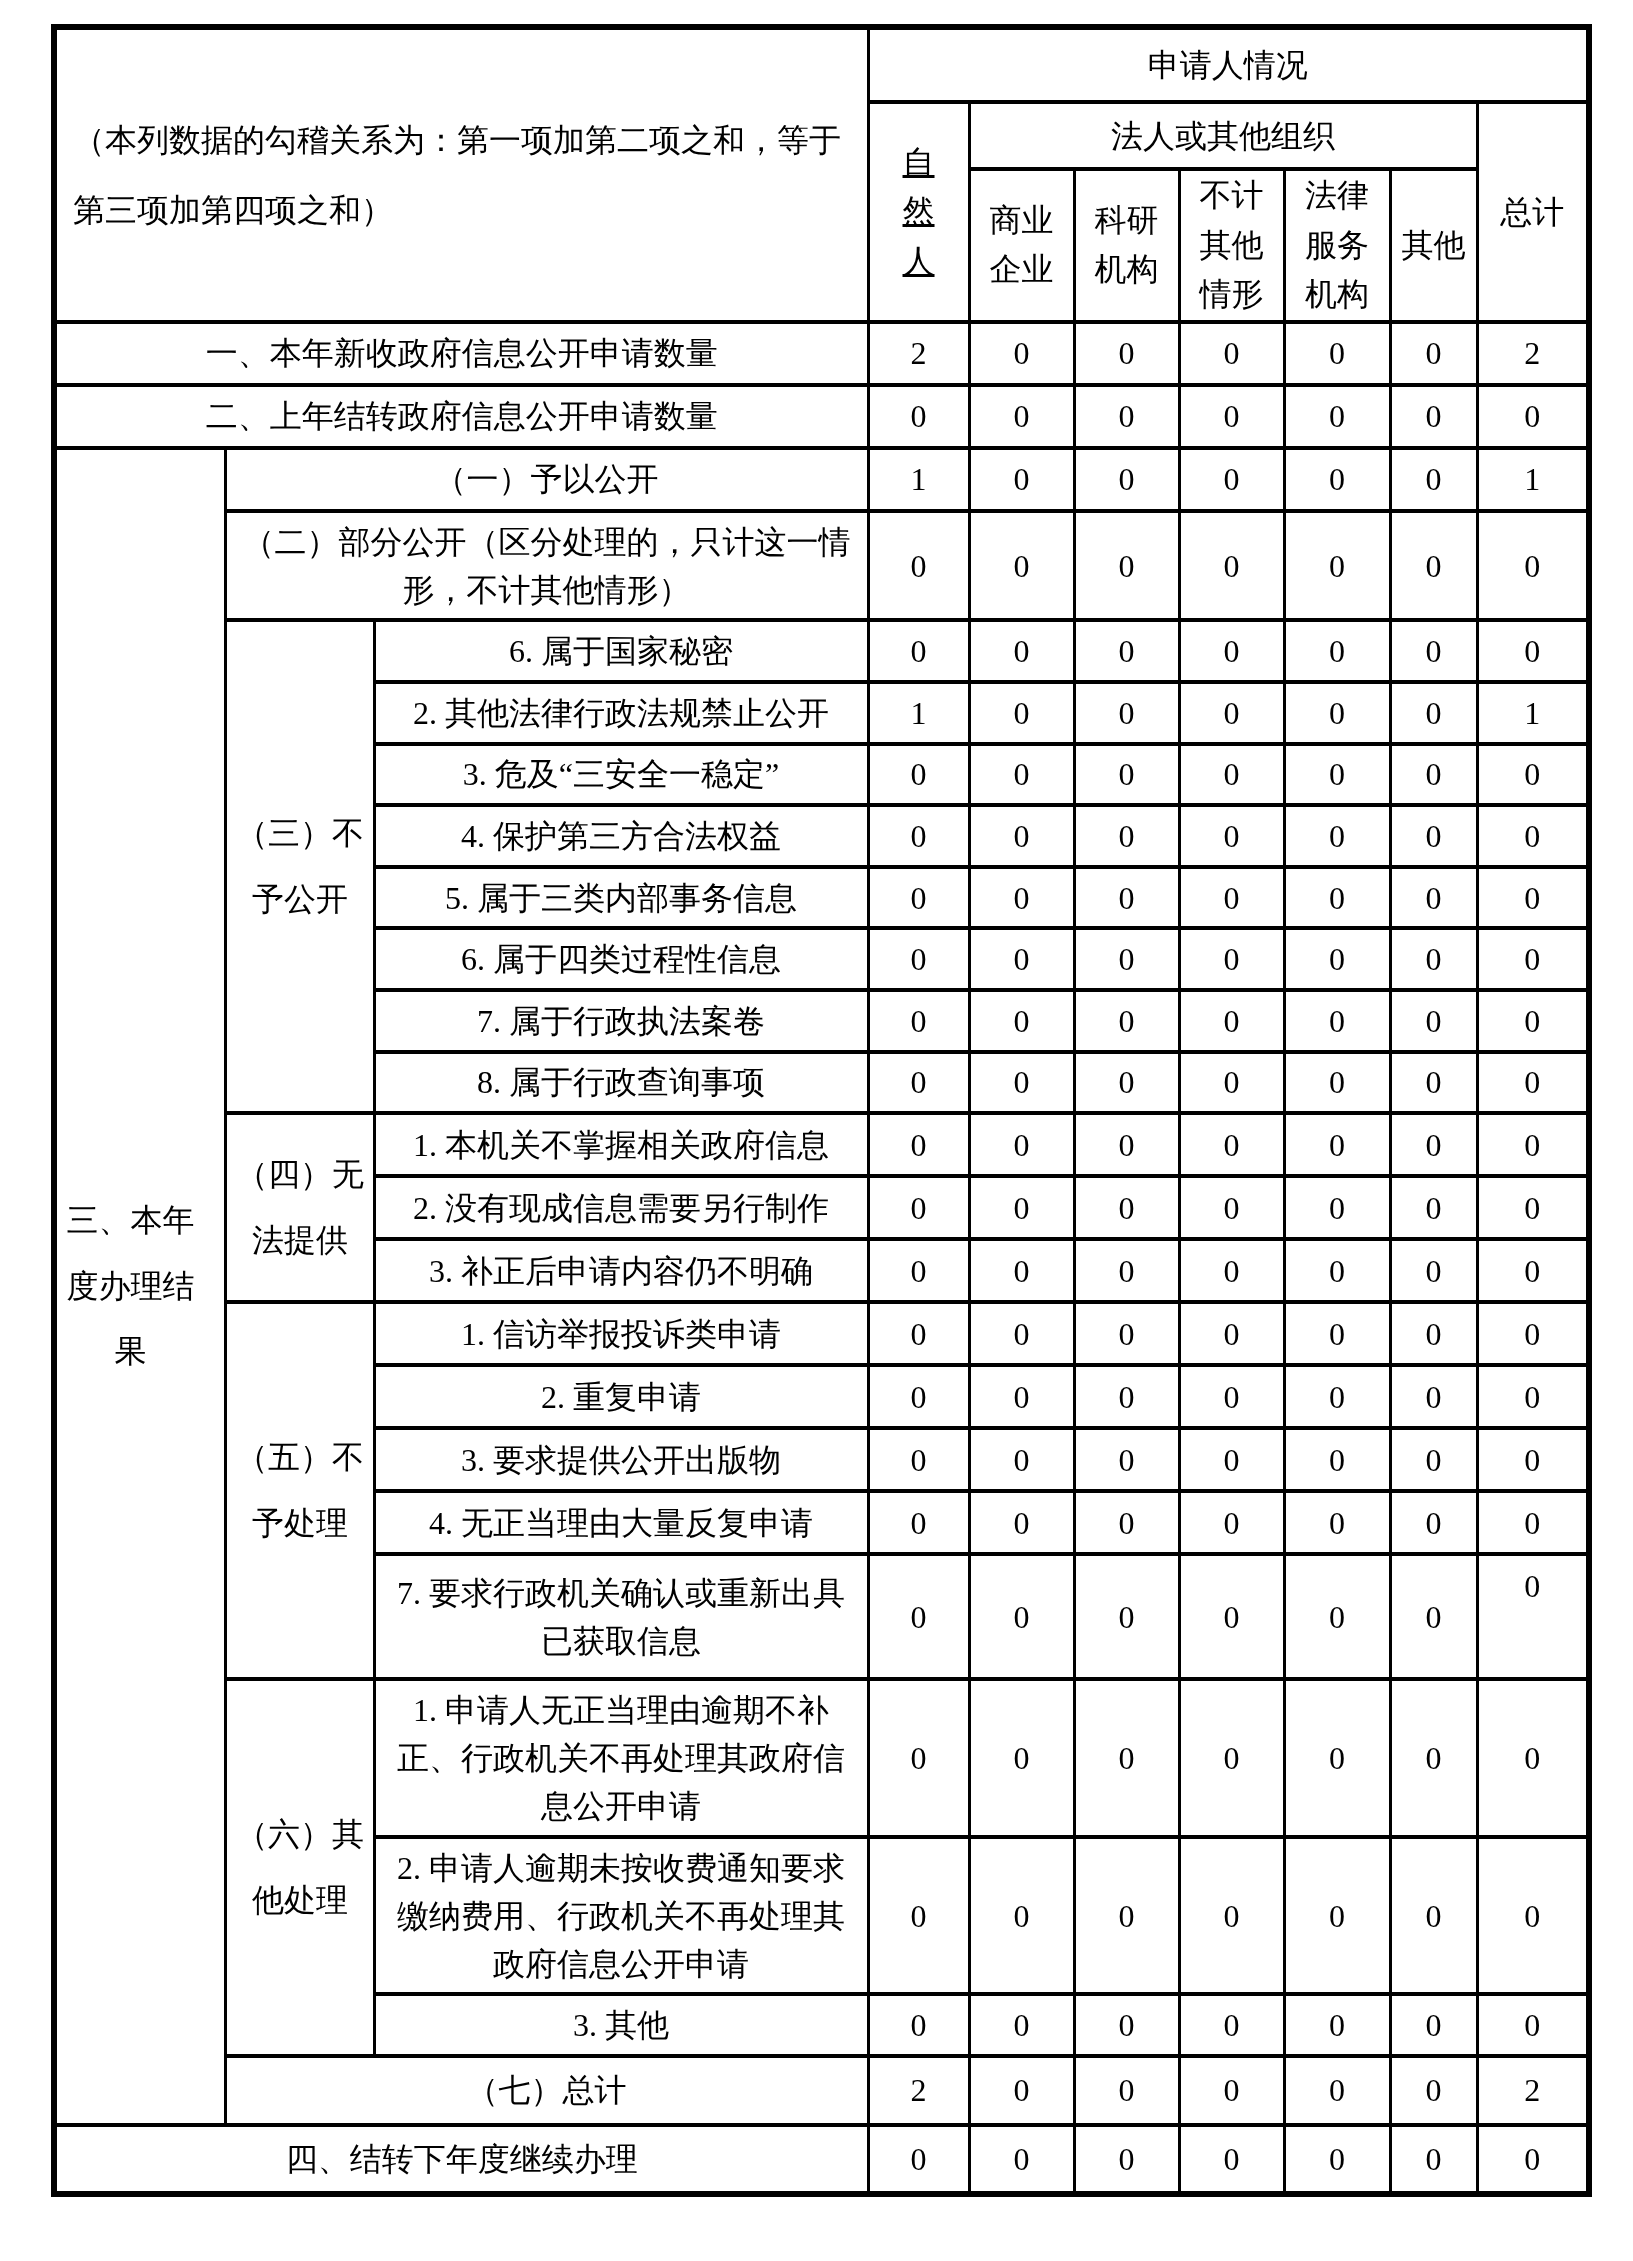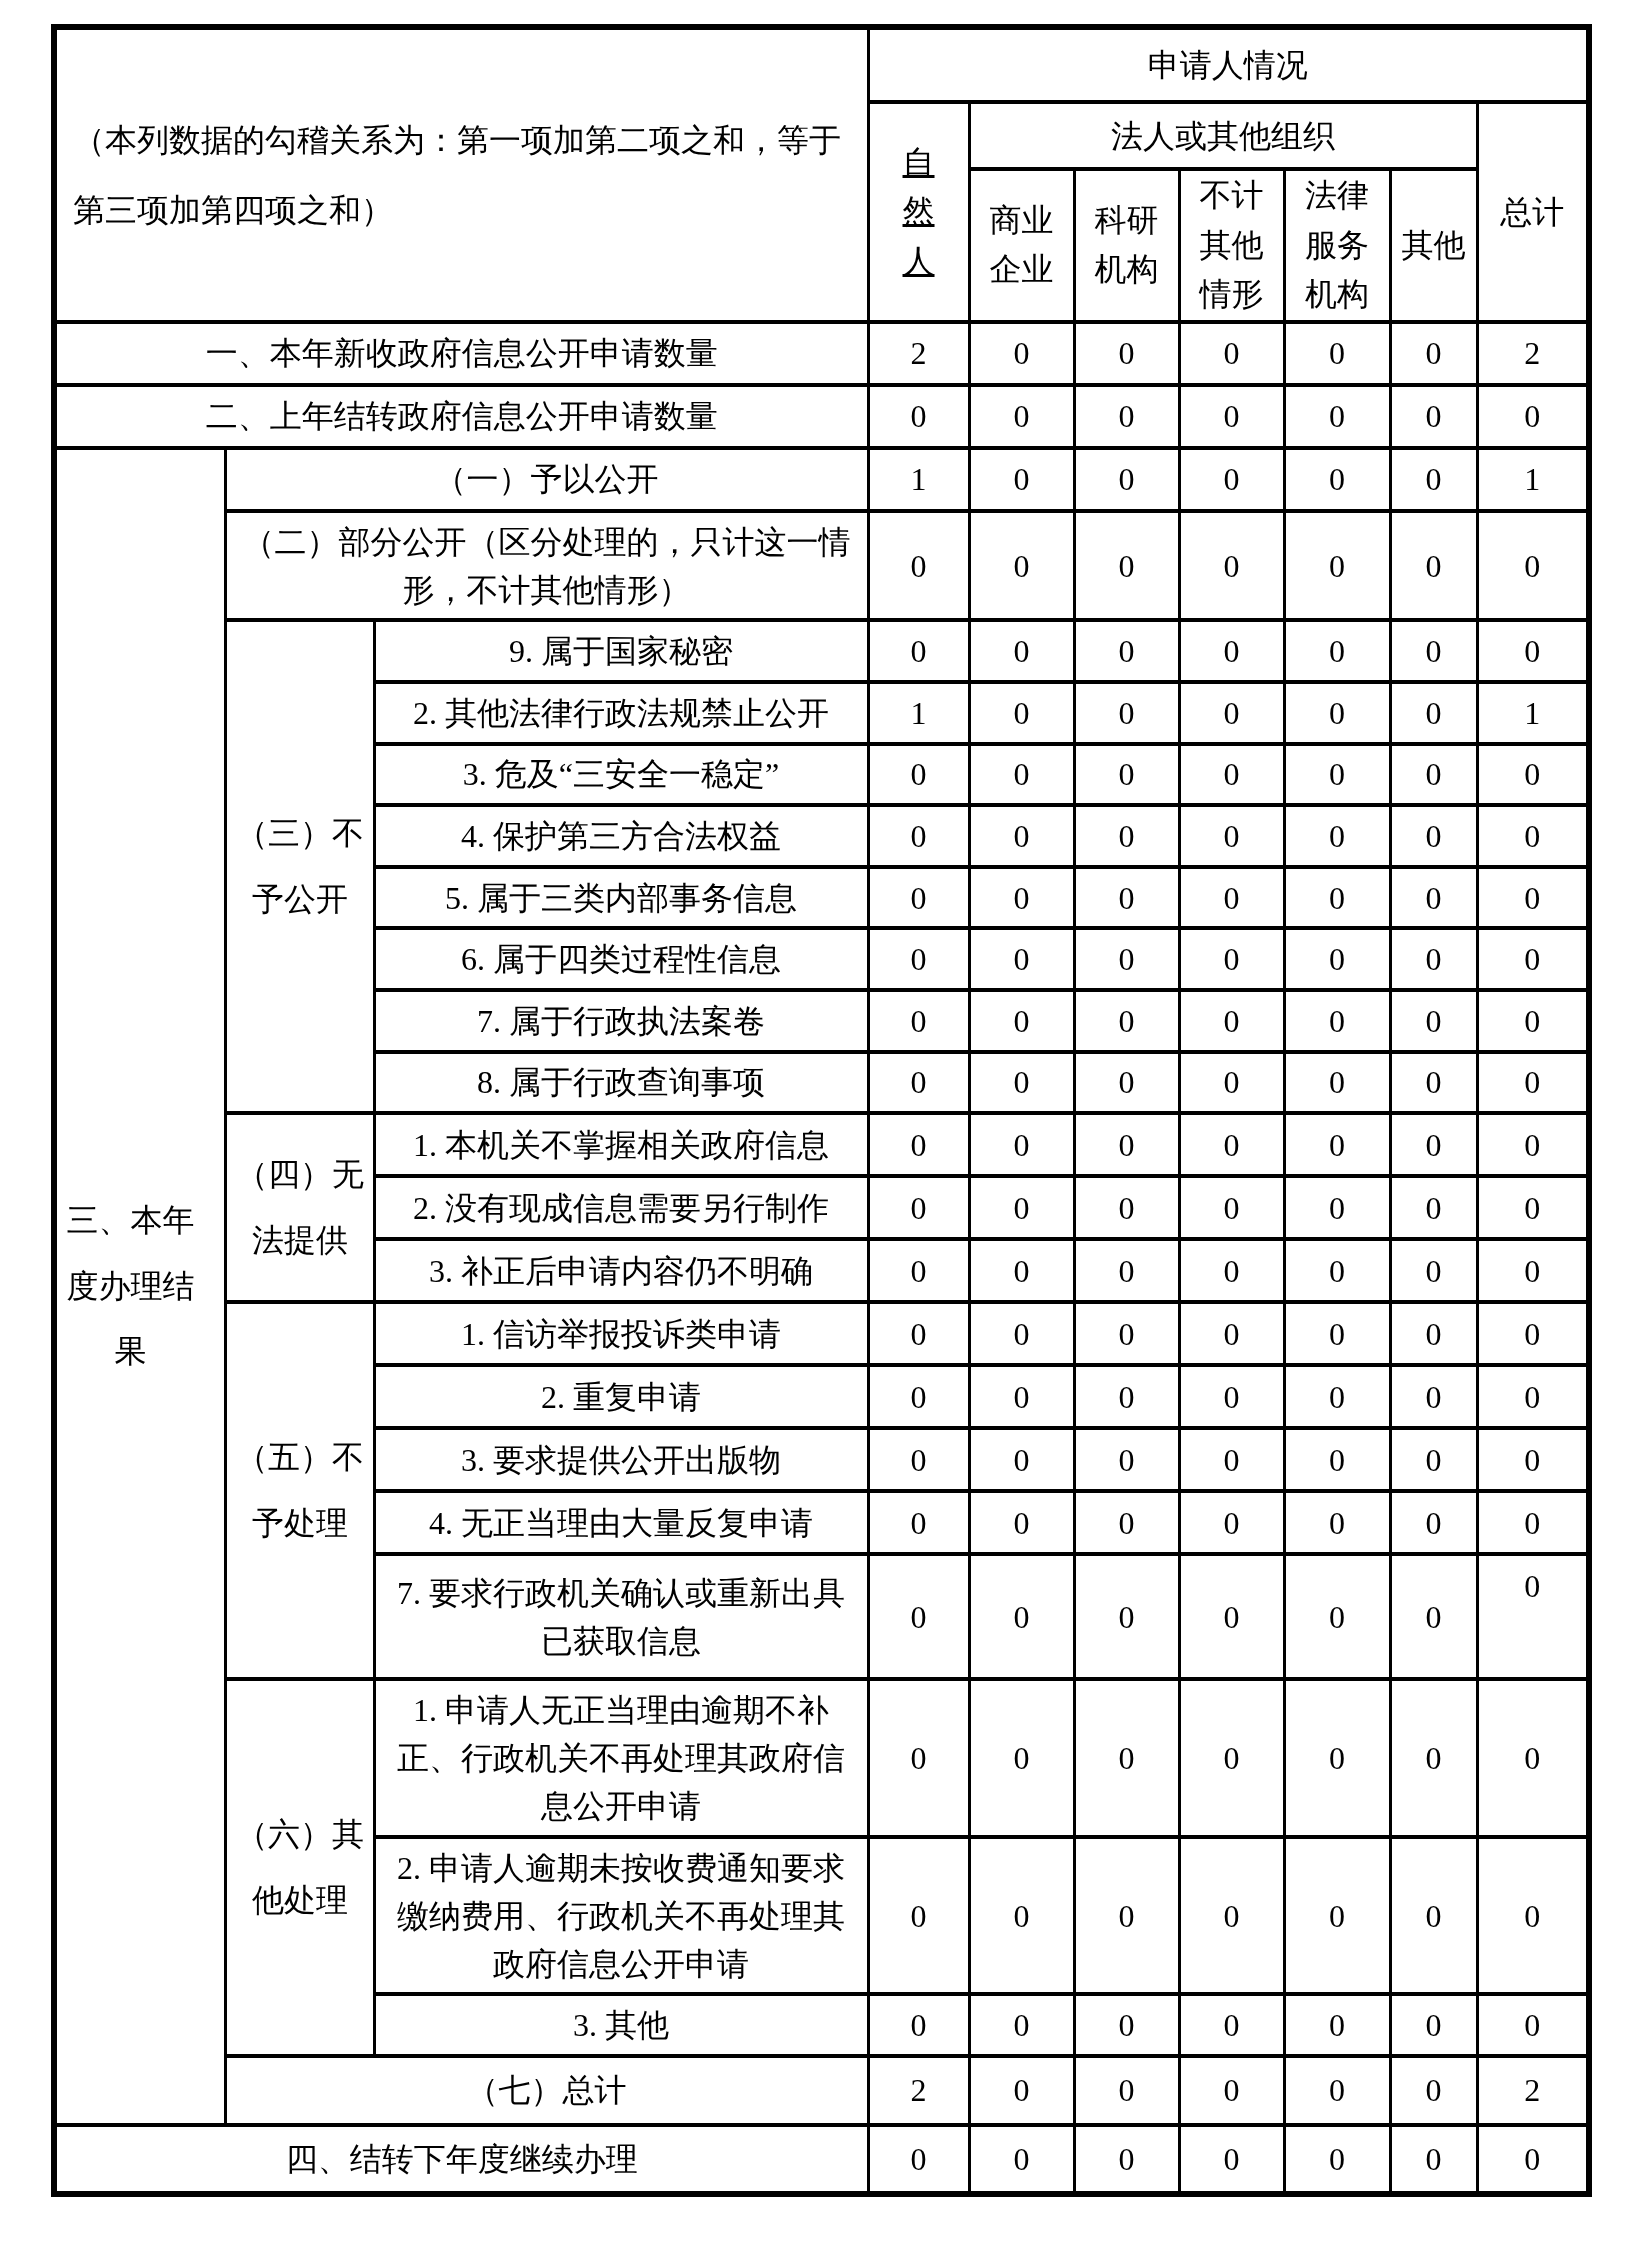--- a/index.html
+++ b/index.html
@@ -118,21 +118,21 @@
     <td class="num">0</td>
     <td class="num">0</td>
     <td class="num">0</td>
     <td class="num">0</td>
   </tr>
 
   <tr style="height:61px">
     <td class="lbl grp" rowspan="8">
           <span>（三）不予公开</span>
         </td>
-    <td class="lbl">9. 属于国家秘密</td>
+    <td class="lbl">6. 属于国家秘密</td>
     <td class="num">0</td>
     <td class="num">0</td>
     <td class="num">0</td>
     <td class="num">0</td>
     <td class="num">0</td>
     <td class="num">0</td>
     <td class="num">0</td>
   </tr>
   <tr style="height:61px">
     <td class="lbl">2. 其他法律行政法规禁止公开</td>

